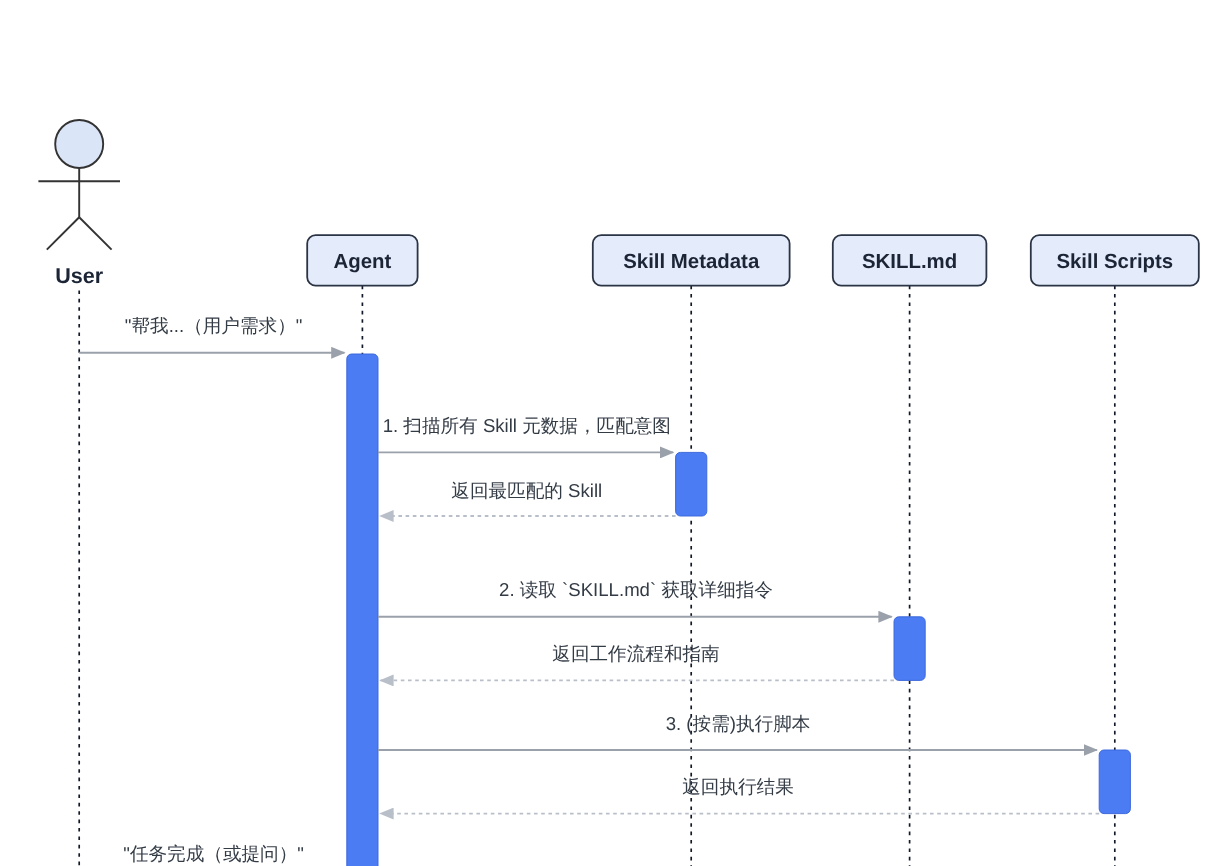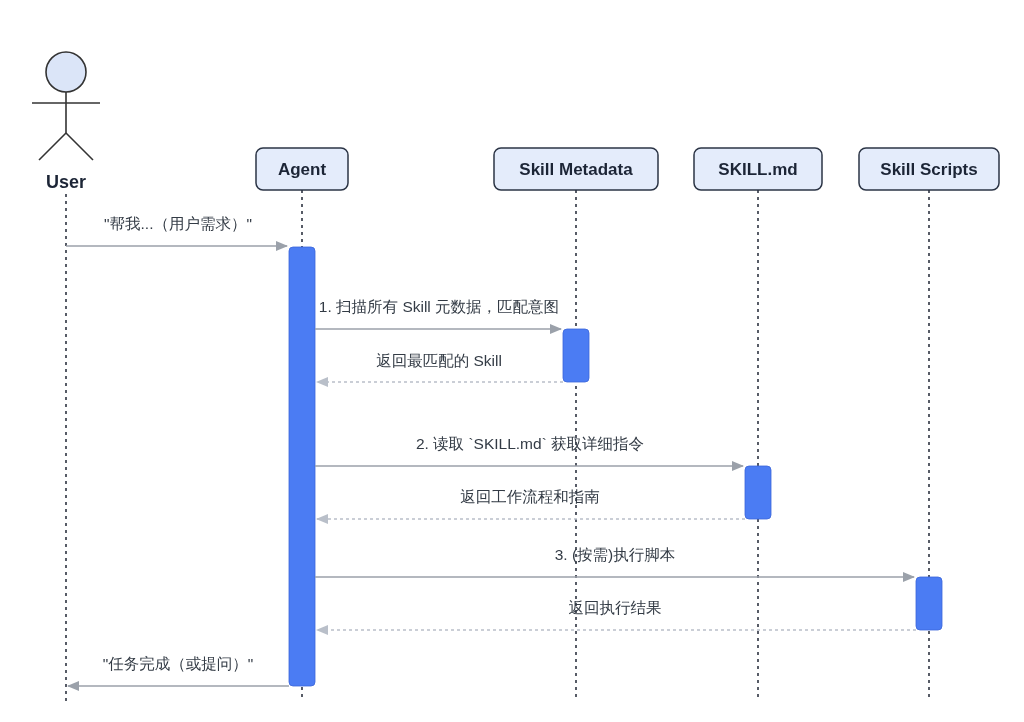--- a/index.html
+++ b/index.html
@@ -9,20 +9,21 @@
     width: 1024px;
     height: 722px;
     overflow: hidden;
     font-family: "Liberation Sans", sans-serif;
   }
   .diagram-wrap {
     position: relative;
     width: 1024px;
     height: 532px;
     background: #ffffff;
+    margin-top: 48px;
   }
   svg text {
     font-family: "Liberation Sans", sans-serif;
   }
   .participant-label {
     font-size: 17px;
     font-weight: 700;
     fill: #1c2536;
   }
   .actor-label {

